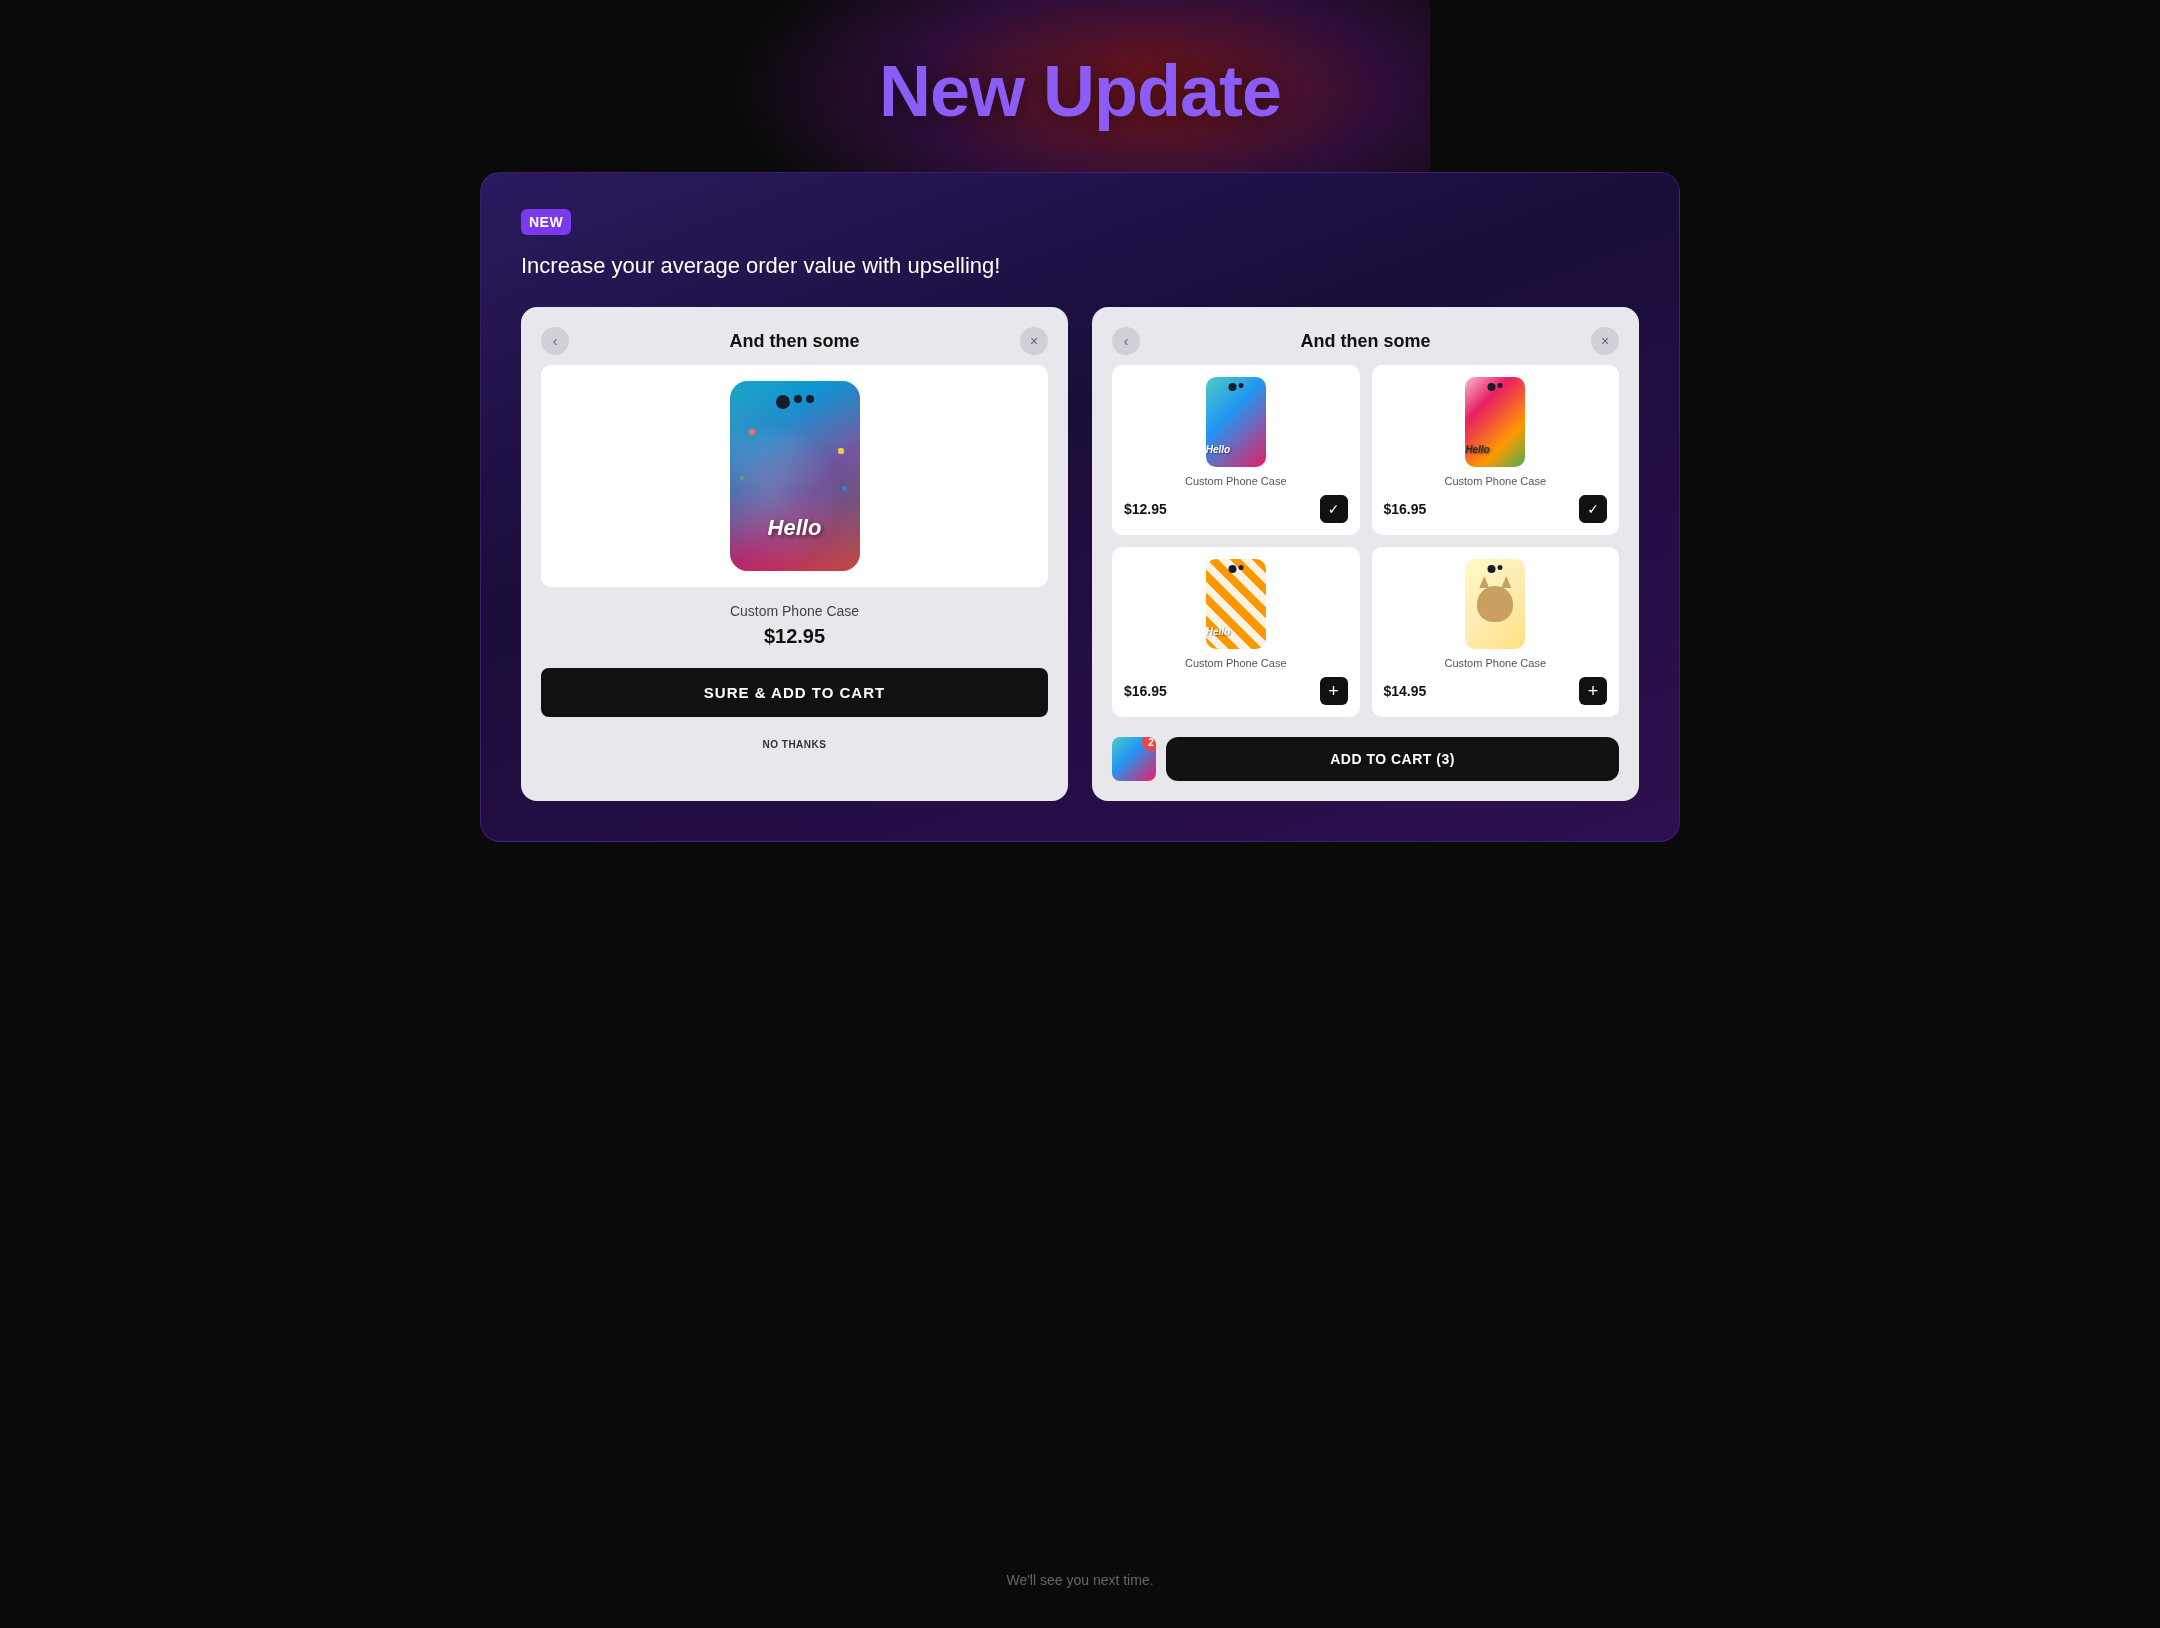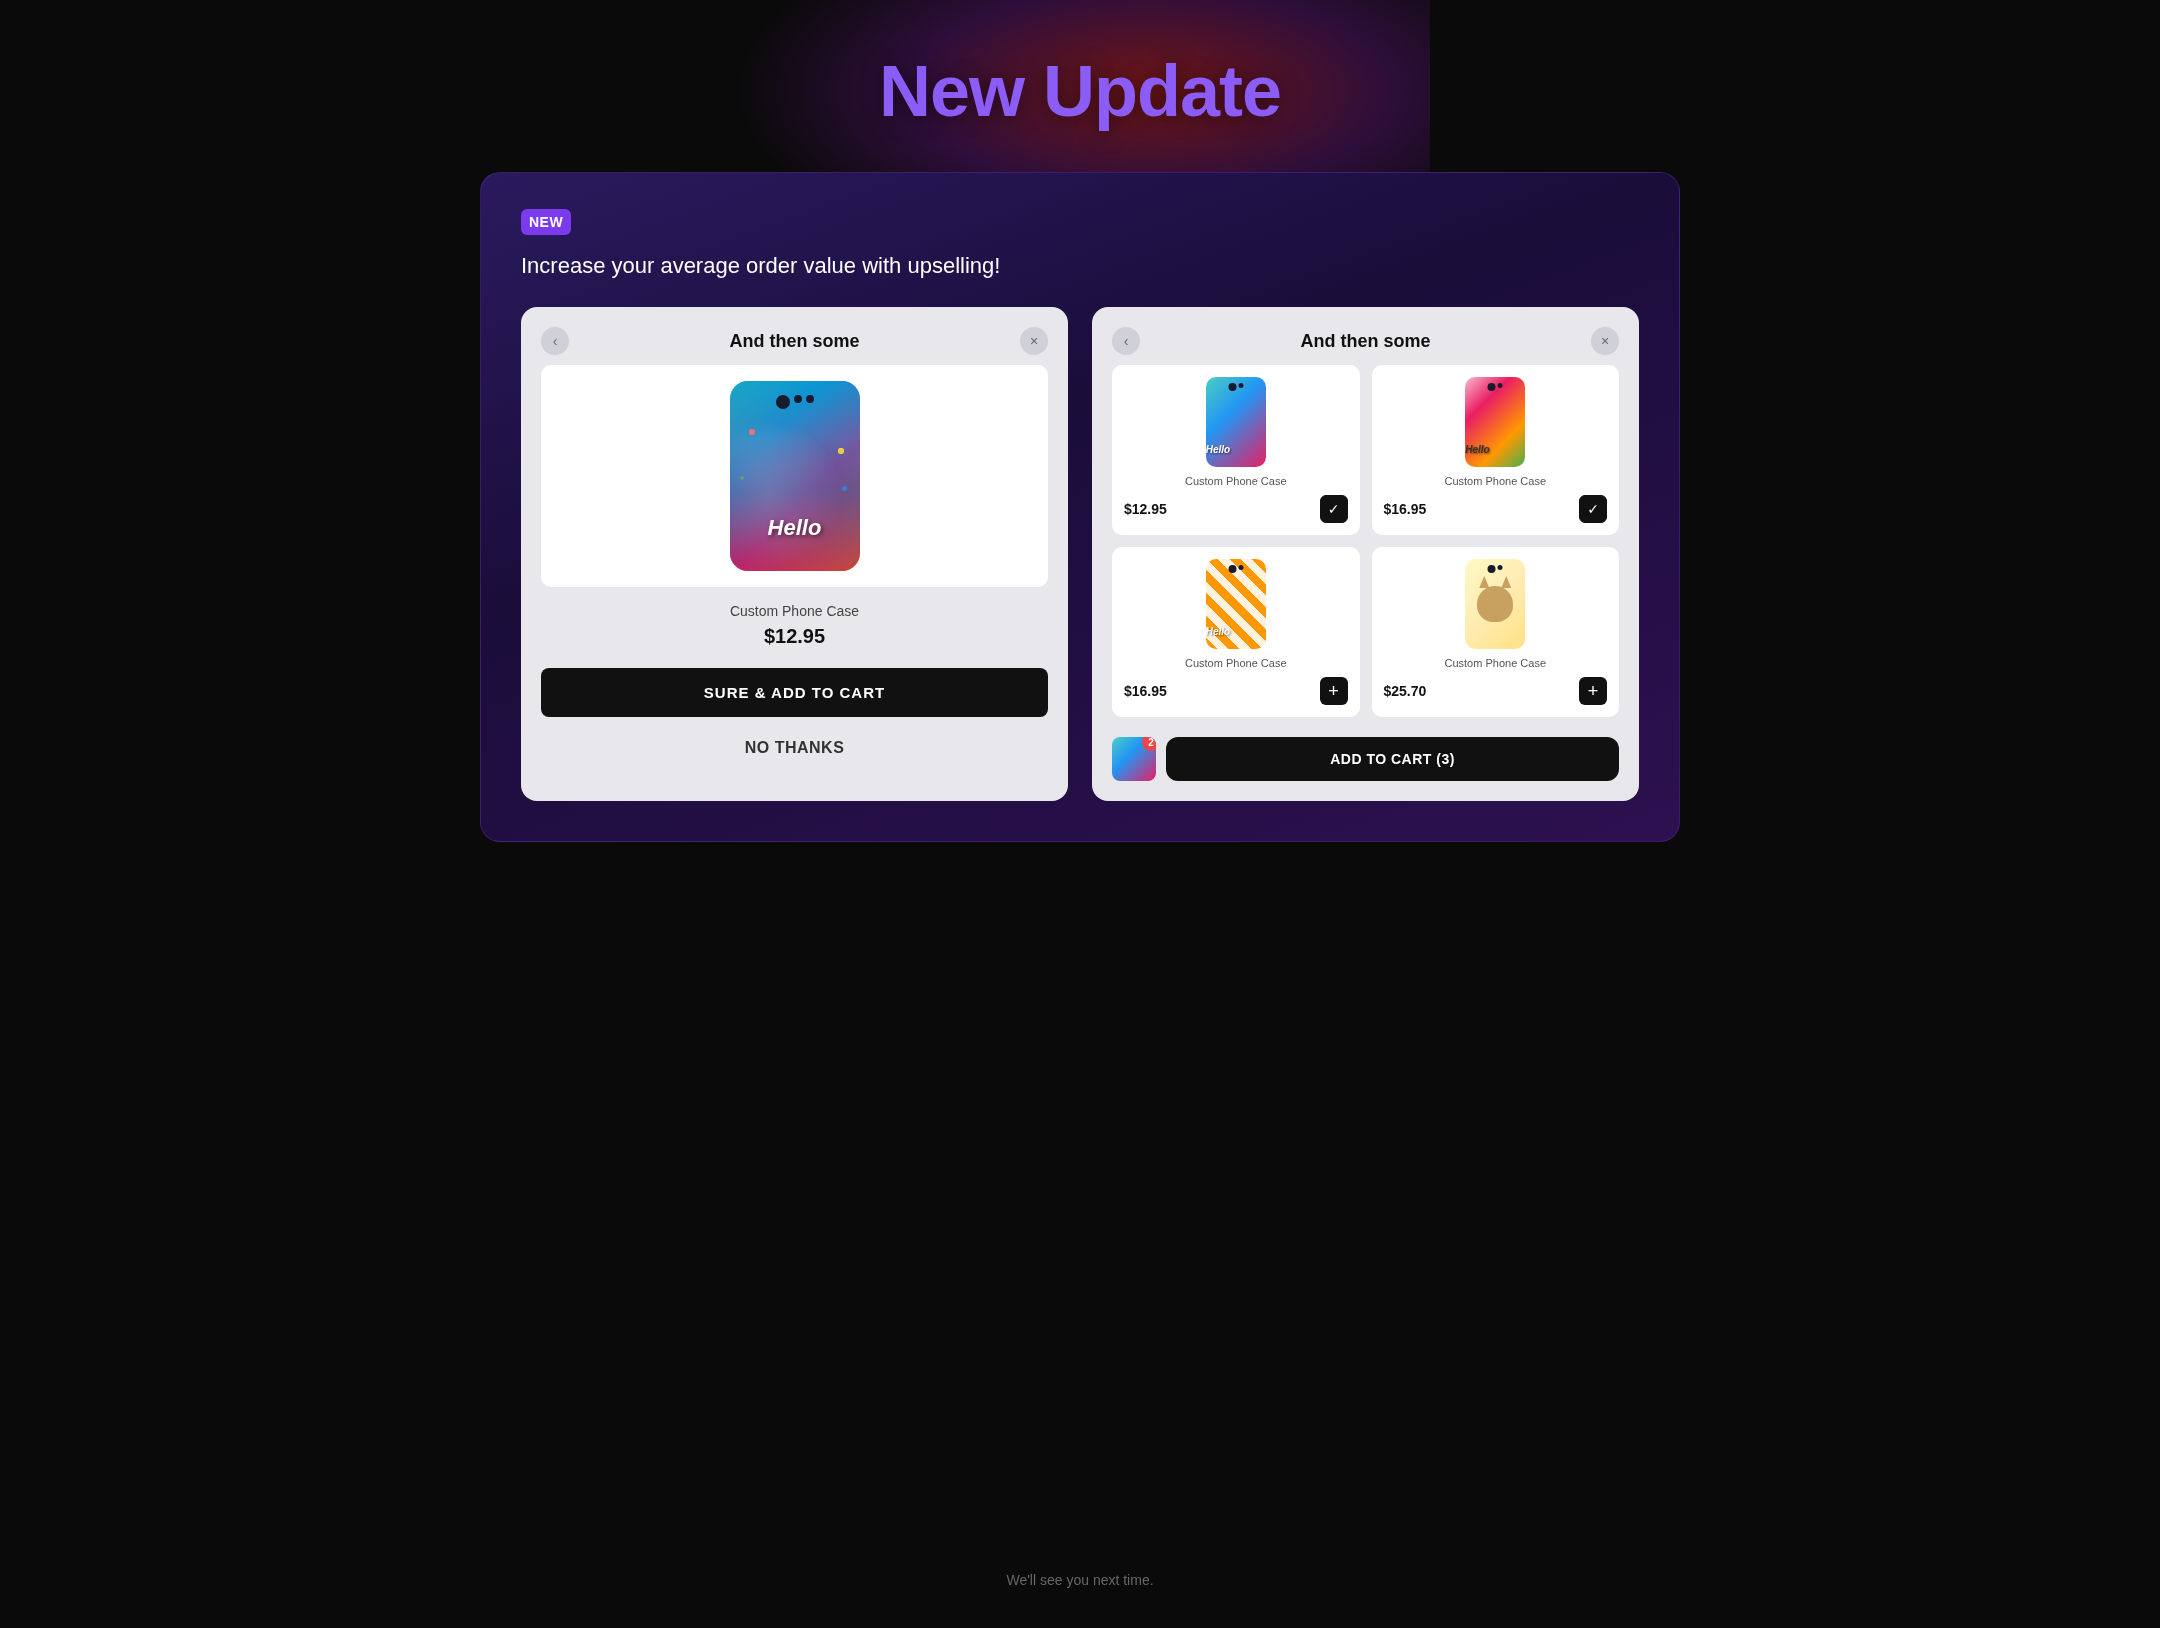--- a/index.html
+++ b/index.html
@@ -212,21 +212,21 @@
       font-weight: 700;
       letter-spacing: 1px;
       cursor: pointer;
       margin-bottom: 22px;
       text-transform: uppercase;
     }
 
     .btn-no-thanks {
       background: none;
       border: none;
-      font-size: 16px;
+      font-size: 10px;
       font-weight: 600;
       color: #333;
       cursor: pointer;
       letter-spacing: 0.5px;
       text-transform: uppercase;
       text-align: center;
       width: 100%;
     }
 
     
@@ -539,21 +539,21 @@
               <div class="mini-cam-dot"></div>
             </div>
 
             <div style="position:absolute; top:30%; left:50%; transform:translateX(-50%); width:36px; height:36px; background:#c8a060; border-radius:50% 50% 45% 45%; overflow:visible;">
               <div style="position:absolute; top:-10px; left:2px; width:10px; height:12px; background:#c8a060; clip-path:polygon(0 100%, 50% 0, 100% 100%);"></div>
               <div style="position:absolute; top:-10px; right:2px; width:10px; height:12px; background:#c8a060; clip-path:polygon(0 100%, 50% 0, 100% 100%);"></div>
             </div>
           </div>
           <div class="mini-product-name">Custom Phone Case</div>
           <div class="mini-price-row">
-            <span class="mini-price">$25.70</span>
+            <span class="mini-price">$14.95</span>
             <button class="plus-btn">+</button>
           </div>
         </div>
 
       </div>
 
       <div class="cart-footer">
         <div class="cart-thumb">
           <div class="cart-badge">2</div>
         </div>

